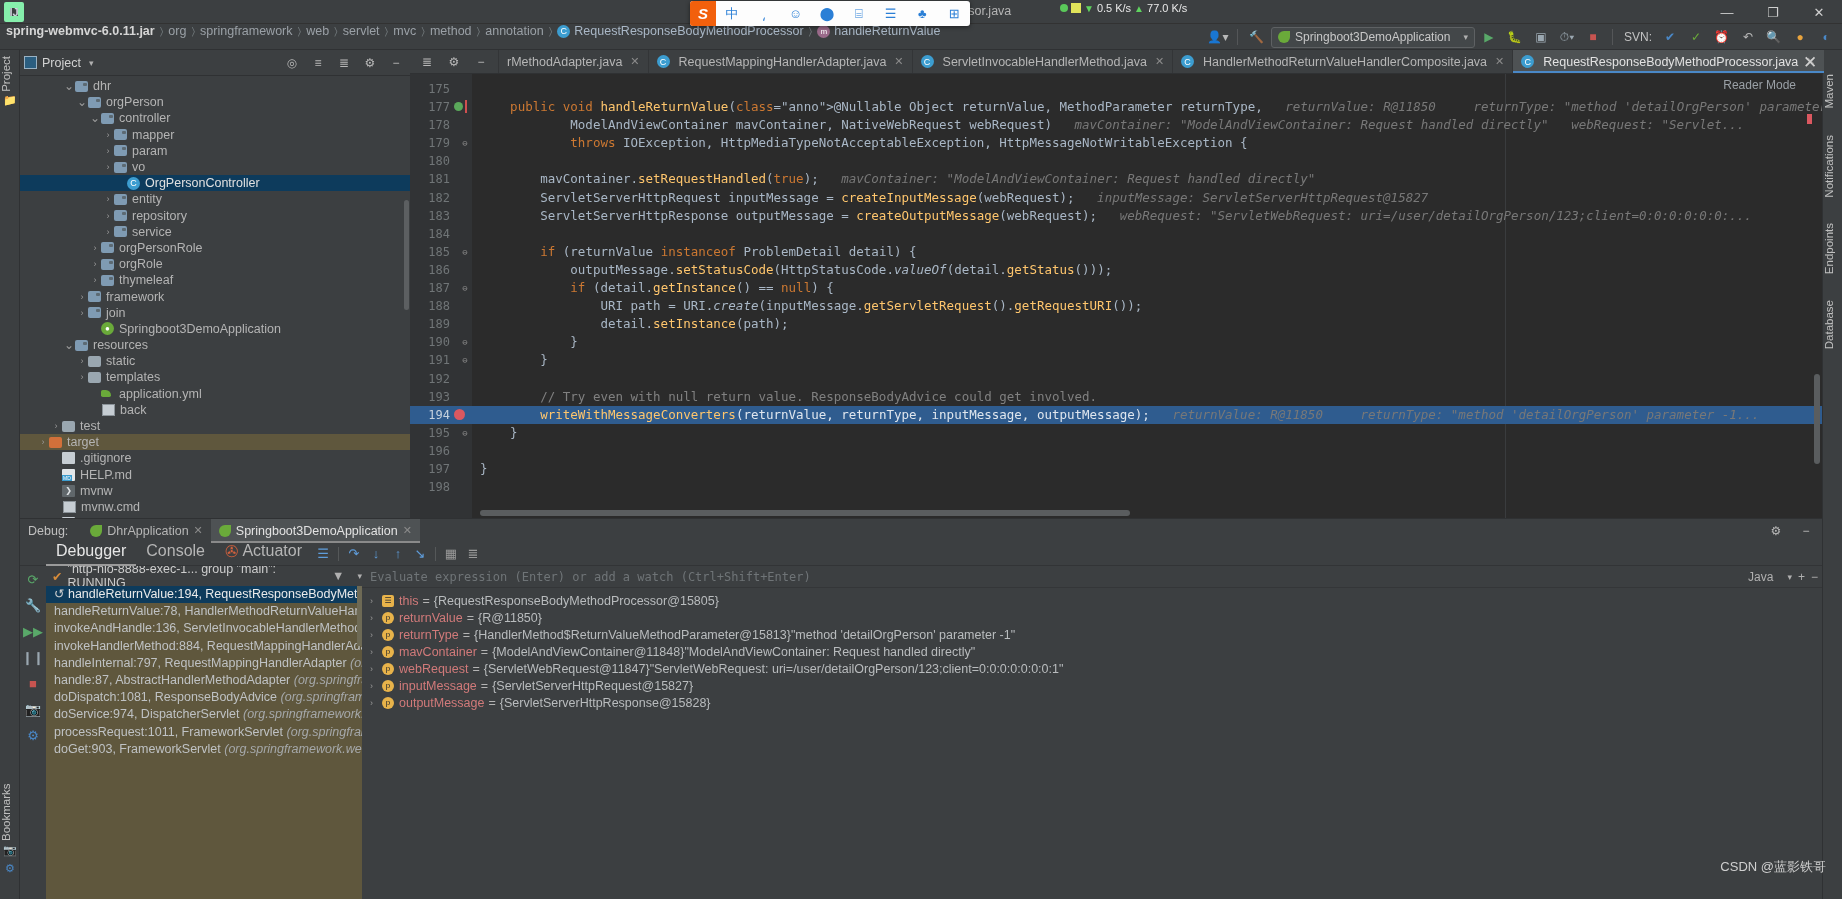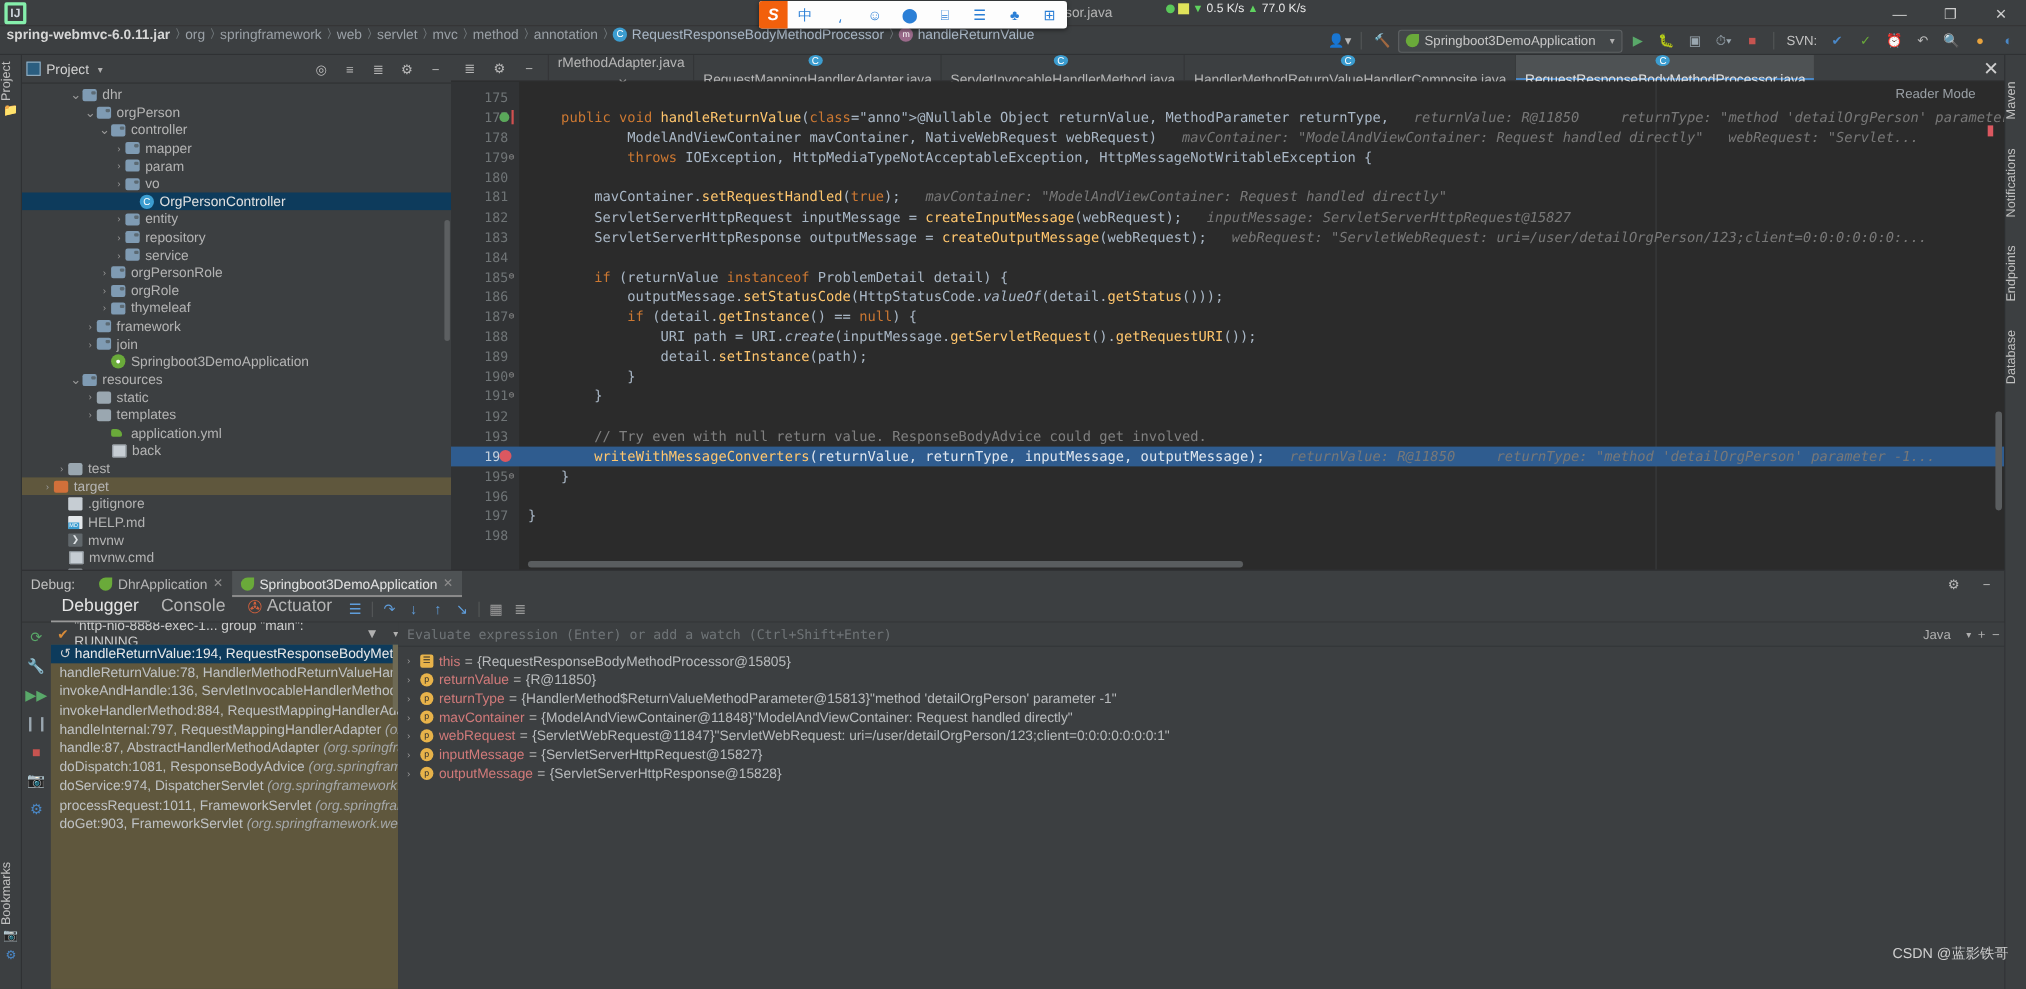--- a/index.html
+++ b/index.html
@@ -12,21 +12,21 @@
     -webkit-font-smoothing:antialiased;
   }
 
   
   #titlebar{
     height:24px; background:#3c3f41; display:flex; align-items:center;
     position:relative; border-bottom:1px solid #323232;
   }
   .logo{
     width:20px;height:20px;margin-left:4px;margin-right:6px;
-    border:3px solid #86efac; border-radius:2px;
+    border:6px solid #86efac; border-radius:2px;
     display:flex;align-items:center;justify-content:center;
     color:#cfd6dd;font-size:11px;font-weight:bold;background:#3c3f41;
   }
   .menu{ display:flex; align-items:center; gap:0px; }
   .menu .mi{ padding:2px 9px; font-size:13px; color:#d6d6d6; cursor:default;margin-top:43px;}
   .menu .mi u{ text-decoration:underline; }
   #wintitle{ position:absolute; left:700px; top:4px; font-size:12.5px; color:#b4b4b4; white-space:nowrap;}
   #netstat{ position:absolute; left:1060px; top:2px; display:flex; align-items:center; gap:3px; font-size:11px; color:#e8e8e8;}
   .dotg{ width:8px;height:8px;border-radius:50%;background:#5ac85a;display:inline-block;}
   .sqy{ width:10px;height:10px;background:#e0e35a;display:inline-block;}
@@ -139,36 +139,36 @@
 
   
   #editor{ position:absolute; left:410px; right:20px; top:0; height:468px; background:#2b2b2b;}
   #edtabs{
     height:24px; background:#3c3f41; display:flex; align-items:stretch; position:relative;
     border-bottom:1px solid #2f3133;
   }
   #edtabs .lead{ display:flex;align-items:center;gap:3px;padding:0 5px;}
   .etab{
     display:flex;align-items:center;gap:5px;padding:0 8px;font-size:12.5px;color:#b6b6b6;
-    border-left:1px solid #333537; white-space:nowrap;cursor:default;flex-direction:column;
+    border-left:1px solid #333537; white-space:nowrap;cursor:default;
   }
   .etab .x{color:#8b8b8b;font-size:11px;margin-left:3px;}
   .etab.active{ background:#4e5254; color:#e2e2e2; box-shadow:inset 0 -2px 0 #4a88c7;}
   #edtabs .closeall{ position:absolute;right:2px;top:2px;color:#cfcfcf;font-size:17px;width:20px;text-align:center;}
   #readermode{position:absolute;right:26px;top:28px;font-size:12px;color:#9aa0a6;z-index:5;}
 
   #code{ position:absolute;top:24px;left:0;right:0;bottom:0; overflow:hidden; background:#2b2b2b;}
   .gutter{
     position:absolute;left:0;top:0;width:62px;bottom:0;background:#313335;
   }
   .cline{
     position:relative;height:18.1px;line-height:18.1px;font-size:12.5px;white-space:pre;
     font-family:"DejaVu Sans Mono","Liberation Mono",monospace;
   }
-  .lnum{position:absolute;left:12px;width:40px;text-align:right;color:#707577;font-size:12px;}
+  .lnum{position:absolute;left:0;width:40px;text-align:right;color:#707577;font-size:12px;}
   .gmark{position:absolute;left:48px;width:14px;text-align:center;color:#8b8b8b;font-size:10px;}
   .ctext{position:absolute;left:70px;color:#a9b7c6;}
   .cline.hl{background:#2f5c8f;}
   .cline.hl .ctext{color:#dfe6ee;}
   .cline.hl .lnum{color:#c6d2de;}
   .kw{color:#cc7832;}
   .cmt{color:#808080;}
   .hint{color:#787878;font-style:italic;}
   .meth{color:#ffc66d;} .stat{color:#a9b7c6;font-style:italic;}
   .brk{position:absolute;left:44px;top:3px;width:11px;height:11px;border-radius:50%;background:#db5860;}

